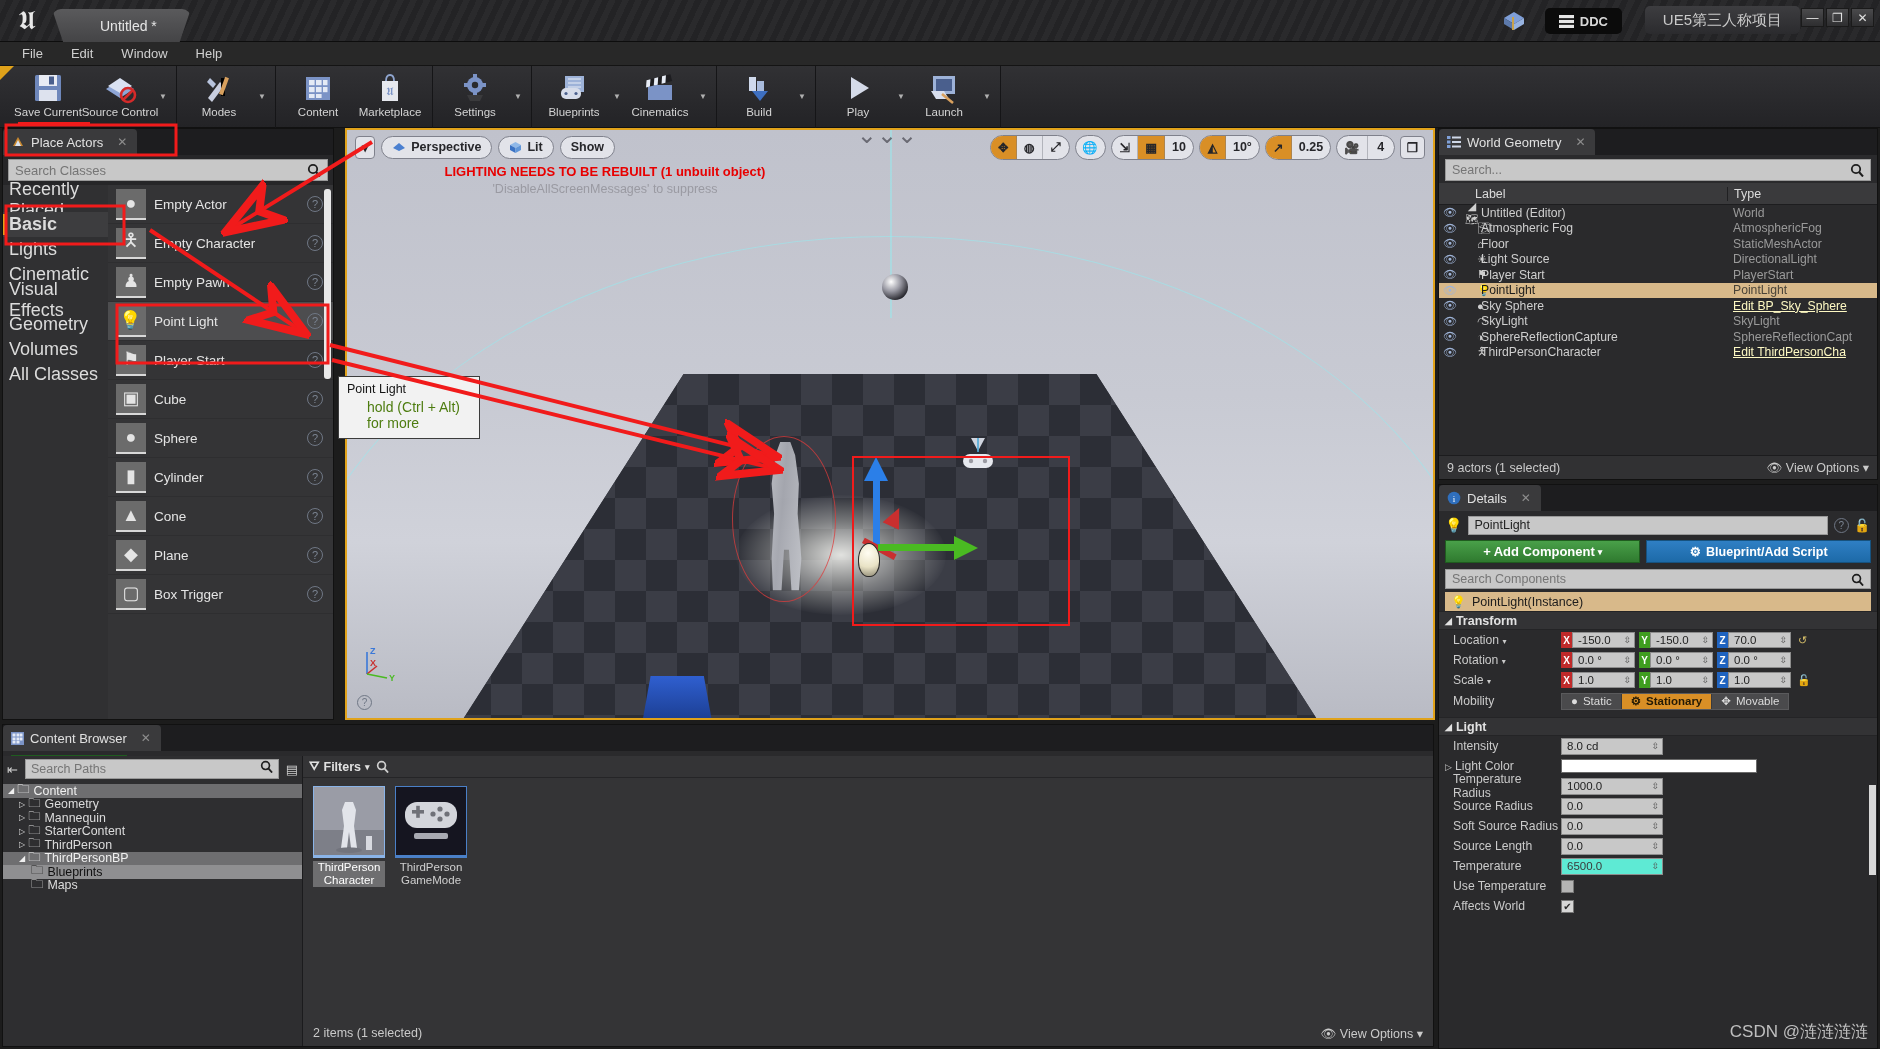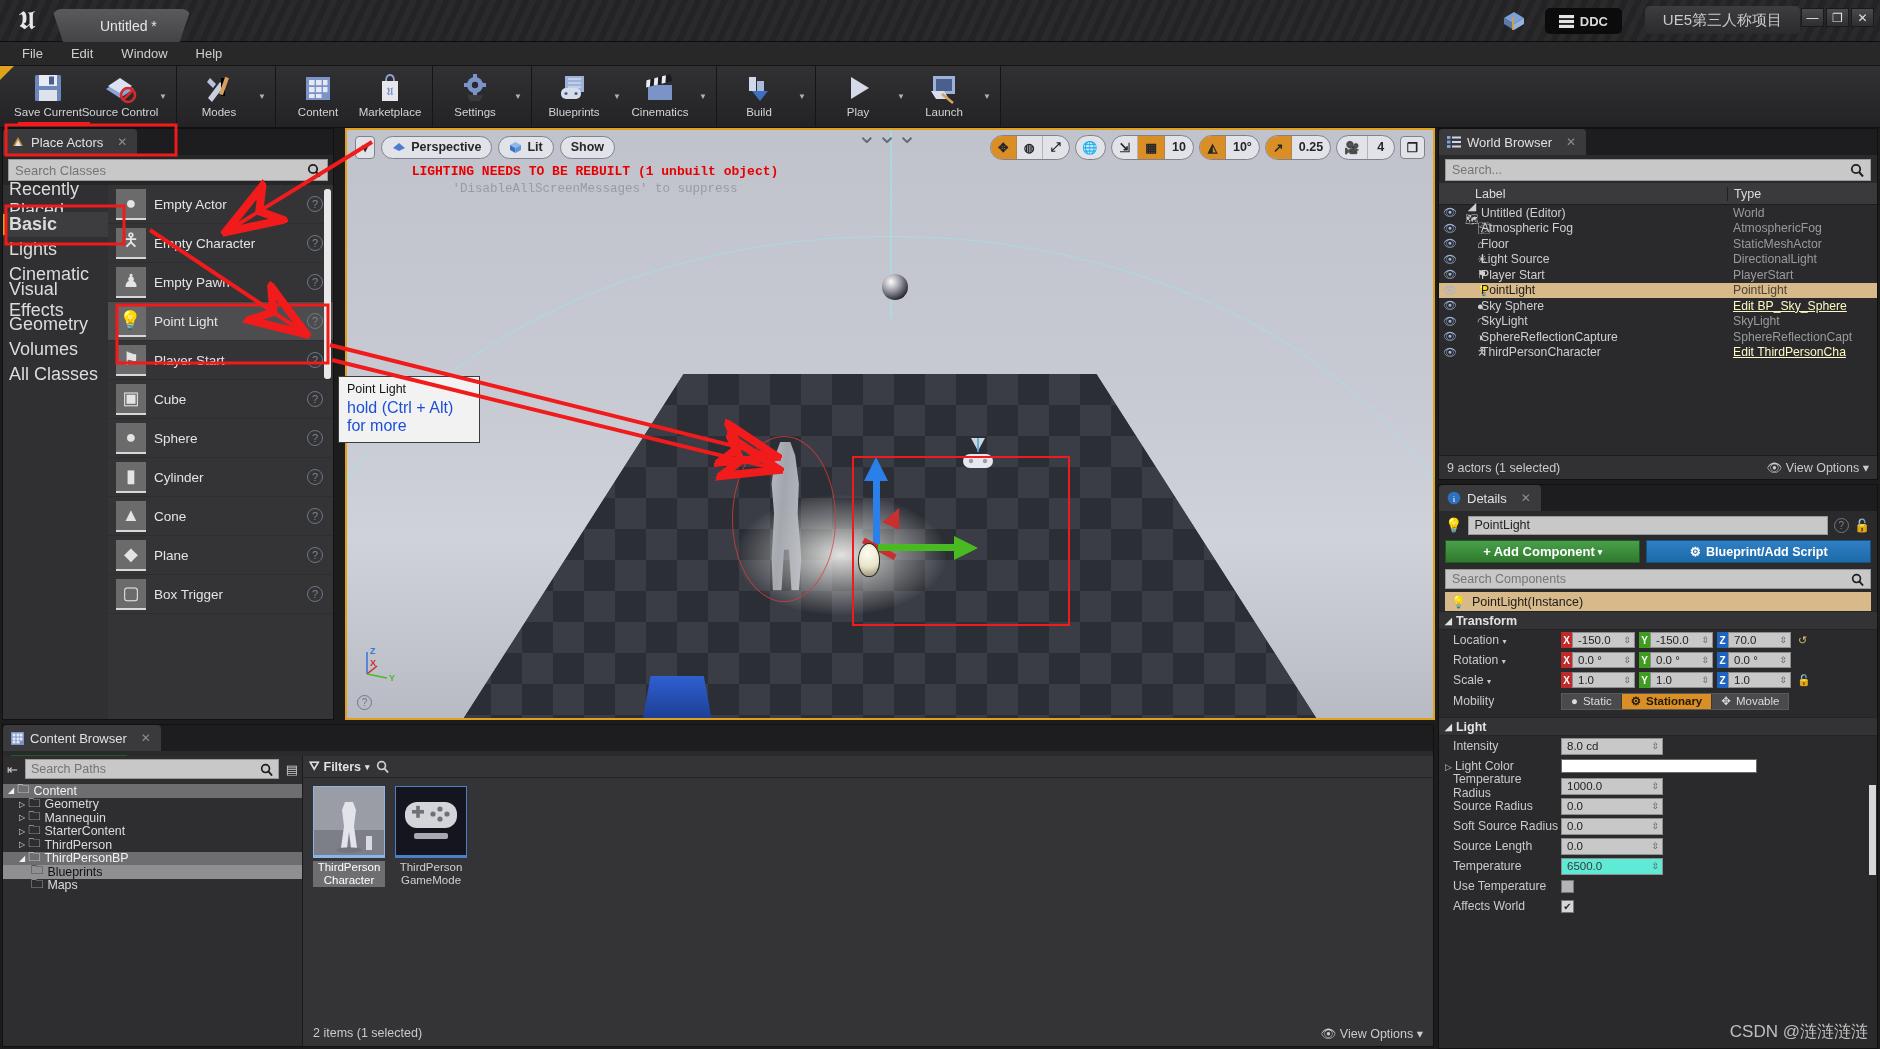--- a/index.html
+++ b/index.html
@@ -160,33 +160,33 @@
   .vpt-pill.sq { border-radius:4px; padding:0 6px; }
   .vpt-right { display:flex; align-items:center; gap:5px; }
   .vpt-grp { display:flex; align-items:center; border:1px solid #7f818c;
     border-radius:13px; background:rgba(233,234,239,.82); overflow:hidden;
     height:25px; }
   .vpt-cell { height:25px; min-width:26px; padding:0 7px; display:flex;
     align-items:center; justify-content:center; color:#26262a; font-size:12.5px;
     font-weight:bold; border-right:1px solid rgba(120,122,130,.45); }
   .vpt-cell:last-child { border-right:0; }
   .vpt-cell.on { background:#d98f26; }
-  #vp-warn { position:absolute; left:38px; top:34px; width:420px; text-align:center;font-family:Liberation Mono, monospace; }
+  #vp-warn { position:absolute; left:48px; top:34px; width:420px; text-align:center; }
   #vp-warn .l1 { color:#e80000; font-size:13px; font-weight:bold; }
   #vp-warn .l2 { color:#9a9aa2; font-size:12.5px; margin-top:3px; }
   #vp-axes { position:absolute; left:14px; bottom:34px; width:42px; height:42px;
     font-size:10px; font-weight:bold; }
   #vp-help { position:absolute; left:10px; bottom:8px; width:15px; height:15px;
     border-radius:50%; border:1.3px solid #6f7785; color:#6f7785; font-size:10px;
     display:flex; align-items:center; justify-content:center; }
   
   #tooltip { position:absolute; left:338px; top:376px; width:142px;
     background:#f2f2f2; border:1px solid #3c3c3c; padding:5px 8px 7px; z-index:40; }
   #tooltip .t1 { color:#141414; font-size:12.5px; }
-  #tooltip .t2 { color:#1d4ed8; font-size:16px; margin-top:3px; }
+  #tooltip .t2 { color:#4d7c0f; font-size:14px; margin-top:3px;margin-left:20px; }
   
   #outliner { position:absolute; left:1438px; top:128px; width:440px; height:352px;
     background:#2a2a2c; border:1px solid #111; }
   #wo-search { margin:4px 6px 2px; height:22px; background:#c8c8c8;
     border:1px solid #999; display:flex; align-items:center; padding:0 6px; }
   #wo-search input { flex:1; border:0; background:transparent; outline:none;
     font-size:12.5px; color:#3a3a3a; font-family:inherit; }
   #wo-head { height:22px; background:#3a3a3c; display:flex; align-items:center;
     font-size:12.5px; color:#dcdcdc; border-bottom:1px solid #1d1d1f; }
   #wo-head .c1 { width:30px; } #wo-head .c2 { flex:1; padding-left:6px; position:relative;}
@@ -261,21 +261,21 @@
     border:1px solid #1f5c1f; color:#fff; font-size:13px; font-weight:bold;
     display:flex; align-items:center; gap:5px; }
   .cb-tbtn { display:flex; align-items:center; gap:5px; font-size:13px;
     color:#e0e0e0; font-weight:bold; }
   .crumb { display:flex; align-items:center; gap:8px; font-size:14px;
     color:#e4e4e4; font-weight:bold; }
   .crumb .sep { color:#9a9a9a; font-size:11px; }
   #cb-body { position:absolute; left:0; top:31px; right:0; bottom:0; display:flex; }
   #cb-tree { width:300px; background:#2e2e30; border-right:1px solid #1b1b1d; }
   #cb-pathsearch { margin:3px 4px; height:20px; background:#c8c8c8;
-    border:1px solid #999; display:flex; align-items:center; padding:0 5px; }
+    border:1px solid #999; display:flex; padding:0 5px; }
   #cb-pathsearch input { flex:1; border:0; background:transparent; outline:none;
     font-size:12.5px; color:#3a3a3a; font-family:inherit; }
   .tree-row { height:13.5px; display:flex; align-items:center; font-size:12.4px;
     color:#dcdcdc; padding-right:4px; }
   .tree-row.sel { background:#8f8f91; color:#111; }
   .tree-row.act { background:#6e6e70; color:#f0f0f0; }
   .tw { display:inline-block; }
   #cb-main { flex:1; position:relative; background:#343436; }
   #cb-filter { height:22px; display:flex; align-items:center; gap:6px;
     padding:0 6px; border-bottom:1px solid #252527; }
@@ -704,21 +704,21 @@
             <rect x="0" y="0" width="3.5" height="3"></rect>
             <rect x="0" y="4.5" width="3.5" height="3"></rect>
           <rect x="0" y="9" width="3.5" height="3"></rect>
           </g>
         <g fill="#cfd8e8">
             <rect x="5" y="0.5" width="9" height="2"></rect>
             <rect x="5" y="5" width="9" height="2"></rect>
           <rect x="5" y="9.5" width="9" height="2"></rect>
           </g>
       </svg>
-      <span>World Browser</span>
+      <span>World Geometry</span>
       <span class="x">✕</span>
     </div>
   </div>
   <div id="wo-search">
     <input placeholder="Search..." style="">
     <svg width="14" height="14" viewBox="0 0 14 14">
       <circle cx="6" cy="6" r="4.2" fill="none" stroke="#1e1e1e" stroke-width="1.8"></circle>
       <line x1="9" y1="9" x2="13" y2="13.5" stroke="#1e1e1e" stroke-width="2"></line>
     </svg>
   </div>

